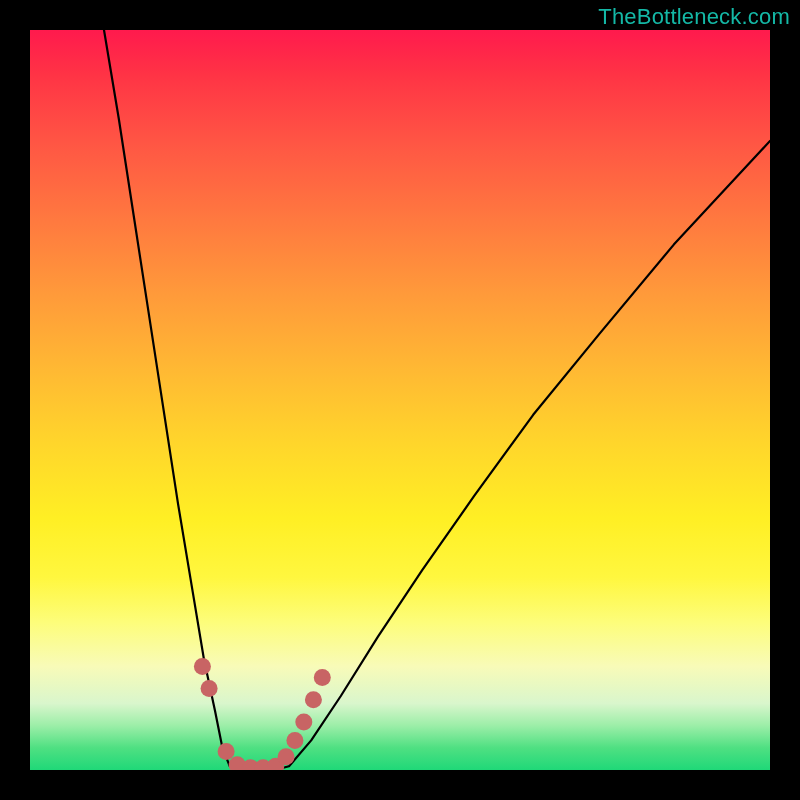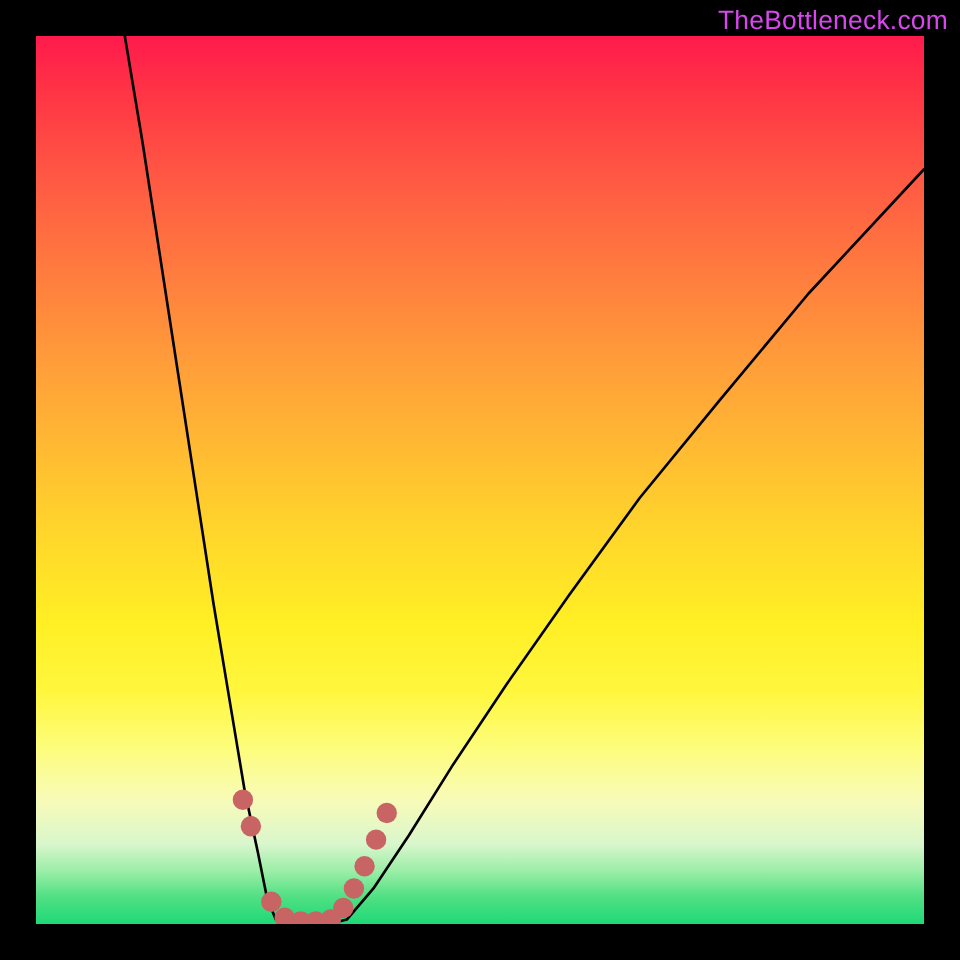--- a/index.html
+++ b/index.html
@@ -41,21 +41,21 @@
       #d9f6cc 91%,
       #9ceea8 94%,
       #4fe082 97%,
       #1fd878 100%
     );
   }
   .watermark {
     position: absolute;
     top: 4px;
     right: 10px;
-    color: #d946ef;
+    color: #14b8a6;
     font-size: 22px;
     font-weight: 500;
     letter-spacing: 0.2px;
     z-index: 20;
     user-select: none;
   }
   svg.curves {
     position: absolute;
     top: 0;
     left: 0;

